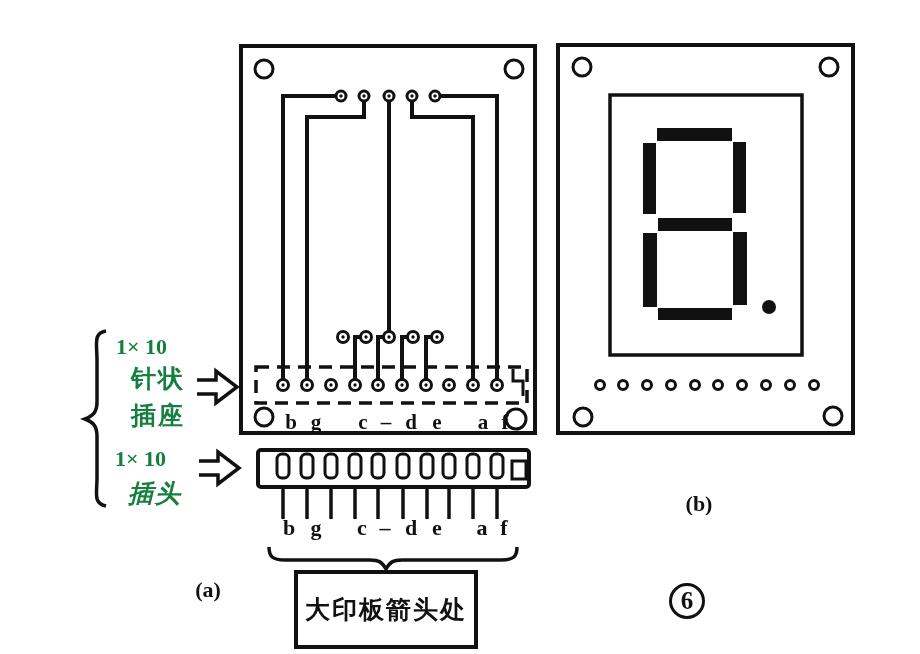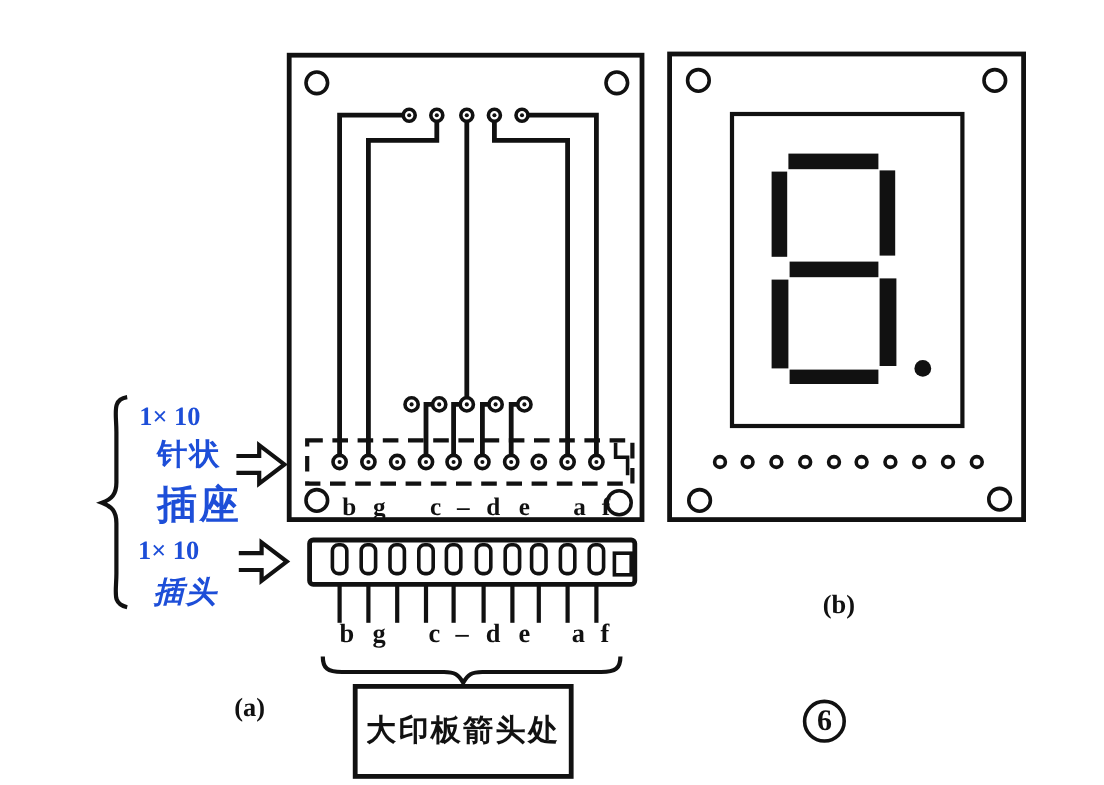--- a/index.html
+++ b/index.html
@@ -1,19 +1,19 @@
 <!DOCTYPE html>
 <html><head>
 <meta charset="utf-8">
 <style>
   html,body{margin:0;padding:0;background:#fff;}
   .canvas{position:relative;width:920px;height:654px;background:#fff;overflow:hidden;
           font-family:"Liberation Serif",serif;color:#111;}
   .art{position:absolute;left:0;top:0;}
-  .txt{position:absolute;white-space:nowrap;color:#1d4ed8;}
+  .txt{position:absolute;white-space:nowrap;color:#15803d;}
   .cjk{font-weight:bold;letter-spacing:2px;margin-left:20px;}
   .latin{font-weight:bold;}
   .pin-label{position:absolute;transform:translateX(-50%);
              font:bold 21px "Liberation Serif",serif;color:#111;}
   .caption{position:absolute;transform:translateX(-50%);
            font:bold 22px "Liberation Serif",serif;}
   .note-box{position:absolute;left:294px;top:570px;width:184px;height:79px;
             border:4px solid #111;box-sizing:border-box;background:#fff;
             display:flex;flex-direction:row;justify-content:center;align-items:center;}
   .note-box .line{font:bold 25px "Liberation Serif",serif;letter-spacing:2px;line-height:34px;}
@@ -175,21 +175,21 @@
                C93,422 97,426 97,436 L97,478 C97,494 93,503 106,506" stroke-width="3.5"></path>
       <path d="M197,380 H216 V371 L237,387 L216,403 V394 H197" stroke-width="3.5"></path>
       <path d="M199,461 H218 V452 L239,468 L218,484 V475 H199" stroke-width="3.5"></path>
       <path d="M269,547 C269,557 273,560 285,560 L370,560 C379,560 382,562 386,569
                C390,562 393,560 402,560 L501,560 C513,560 517,557 517,547" stroke-width="3.5"></path>
     </g>
   </svg>
 
   <div class="txt latin" style="left:116px;top:334px;font-size:22px;">1× 10</div>
   <div class="txt cjk" style="left:111px;top:362px;font-size:25px;">针状</div>
-  <div class="txt cjk" style="left:111px;top:399px;font-size:33px;">插座</div>
+  <div class="txt cjk" style="left:111px;top:399px;font-size:25px;">插座</div>
   <div class="txt latin" style="left:115px;top:446px;font-size:22px;">1× 10</div>
   <div class="txt cjk" style="left:108px;top:477px;font-size:25px;font-style:italic;">插头</div>
 
   <div>
     <span class="pin-label" style="left:291px;top:410px;">b</span>
     <span class="pin-label" style="left:316px;top:410px;">g</span>
     <span class="pin-label" style="left:363px;top:410px;">c</span>
     <span class="pin-label" style="left:386px;top:410px;">–</span>
     <span class="pin-label" style="left:411px;top:410px;">d</span>
     <span class="pin-label" style="left:437px;top:410px;">e</span>

